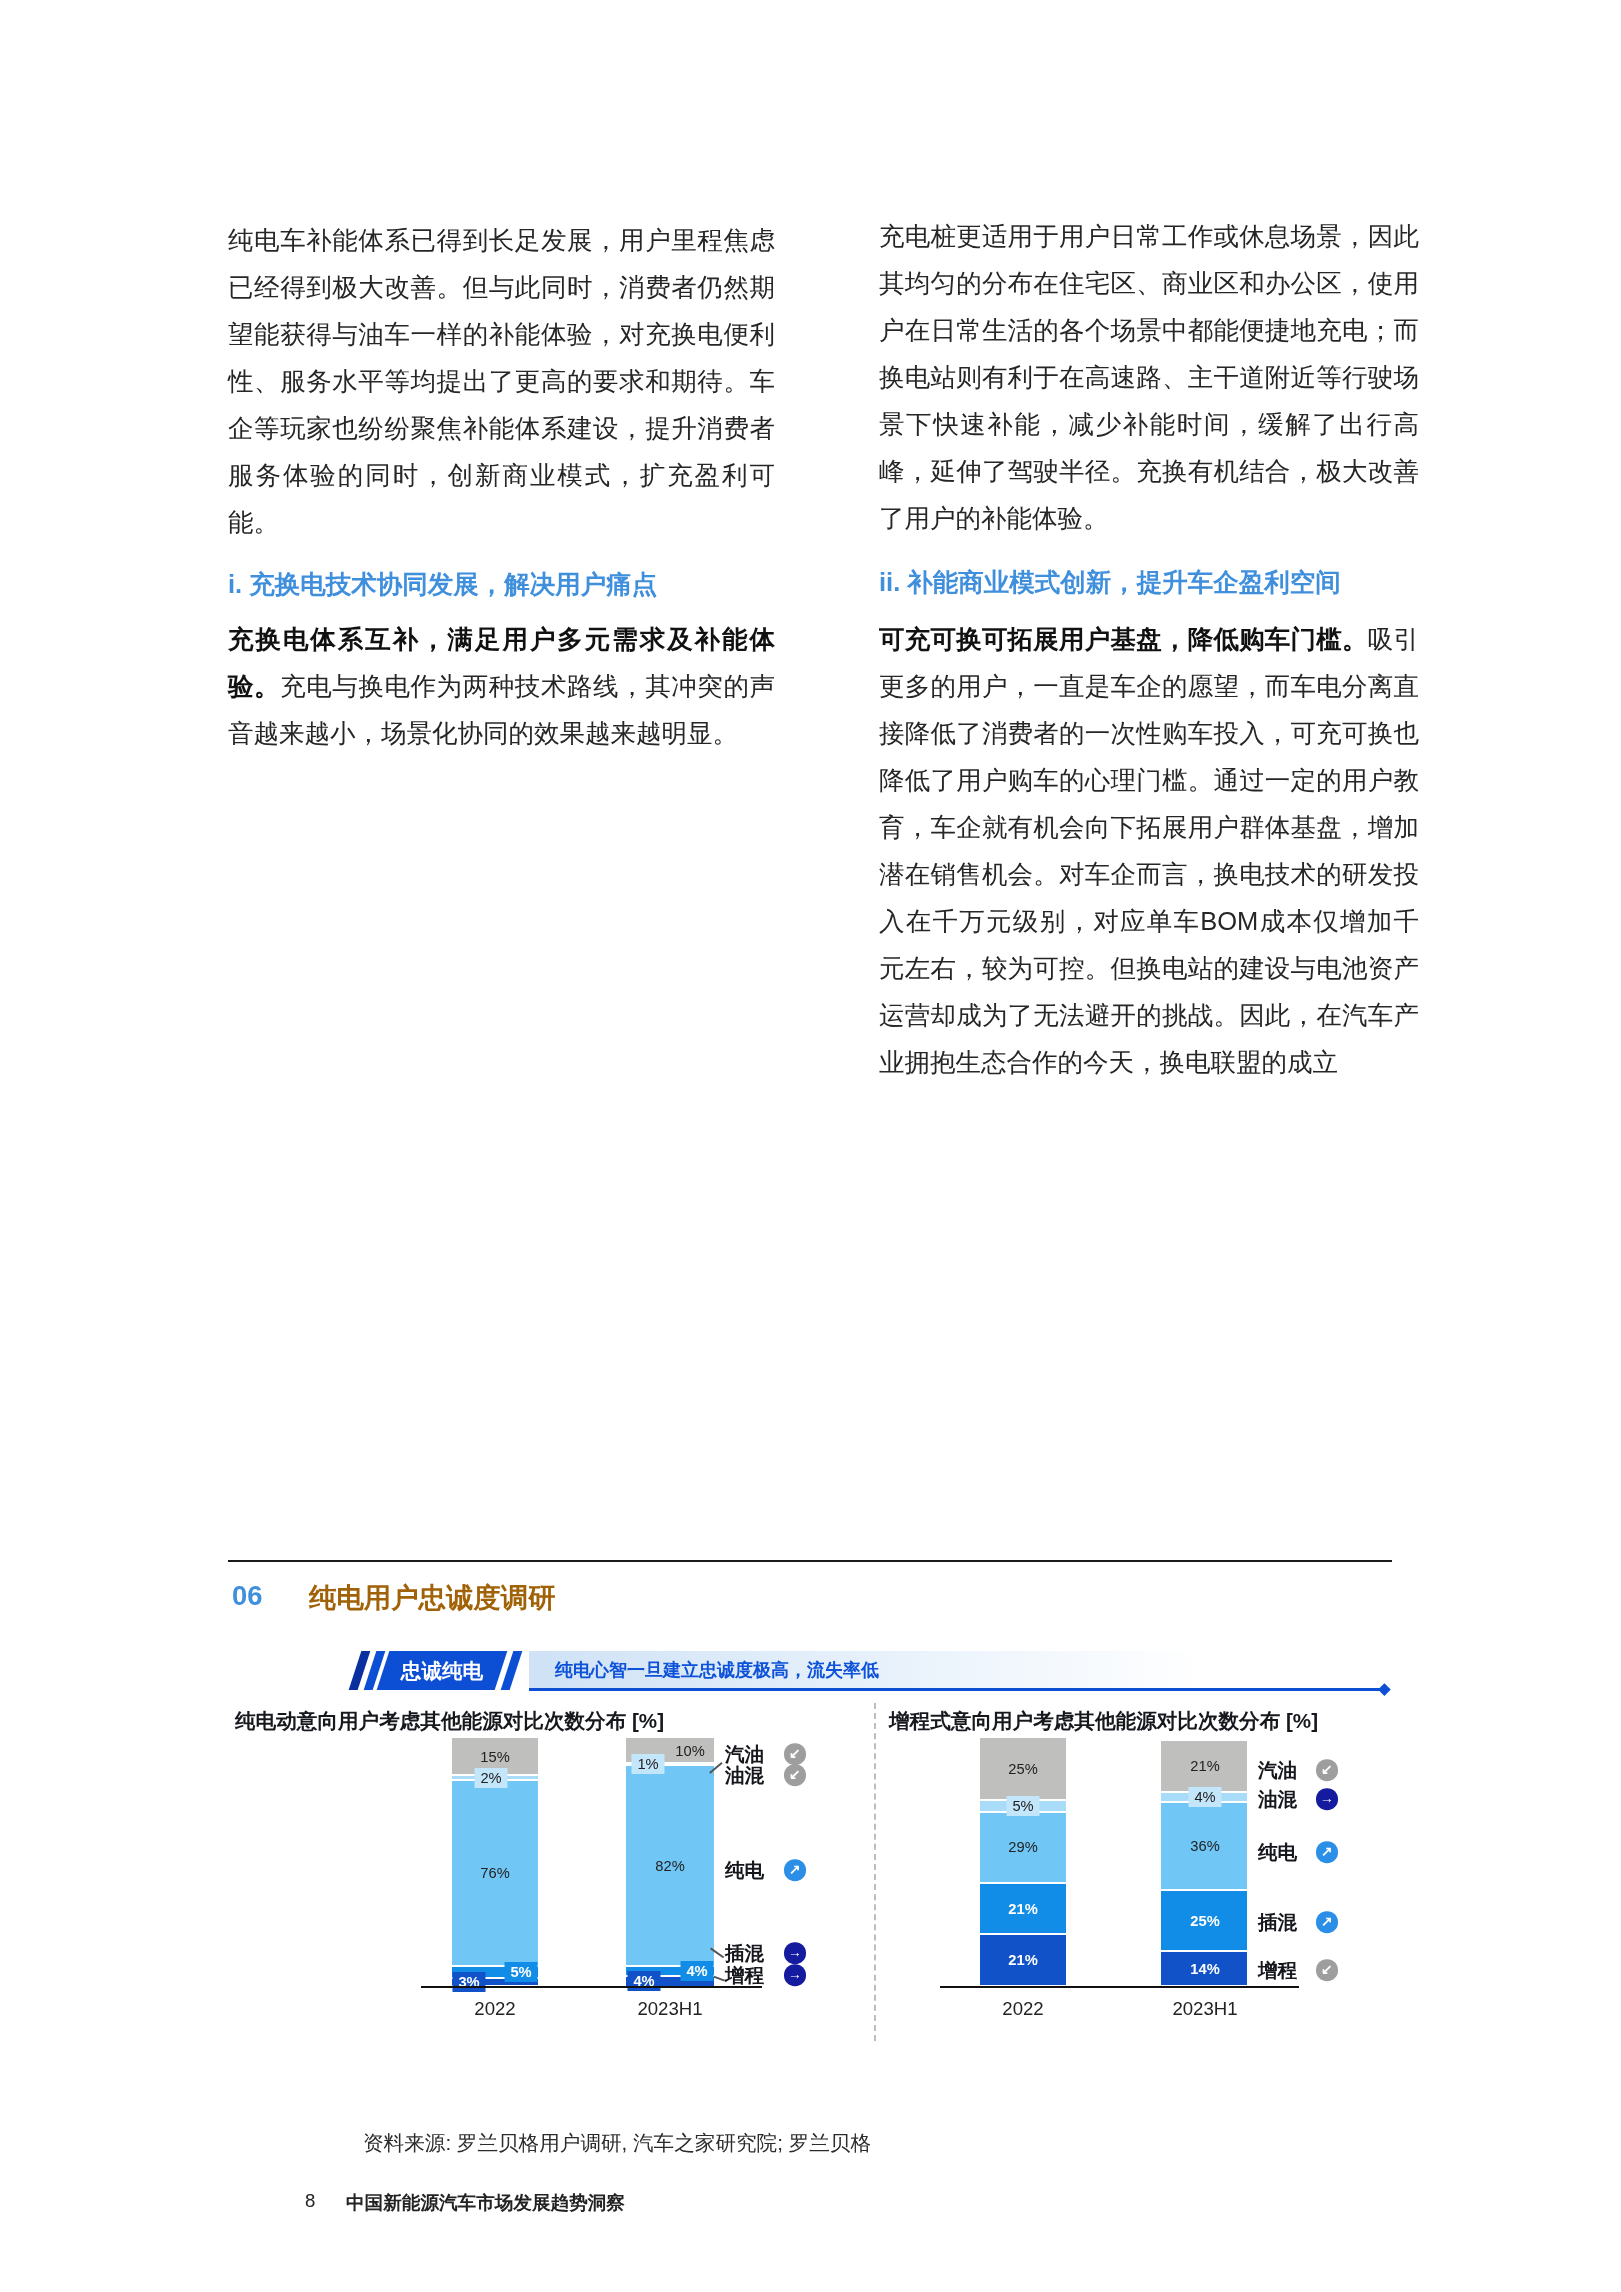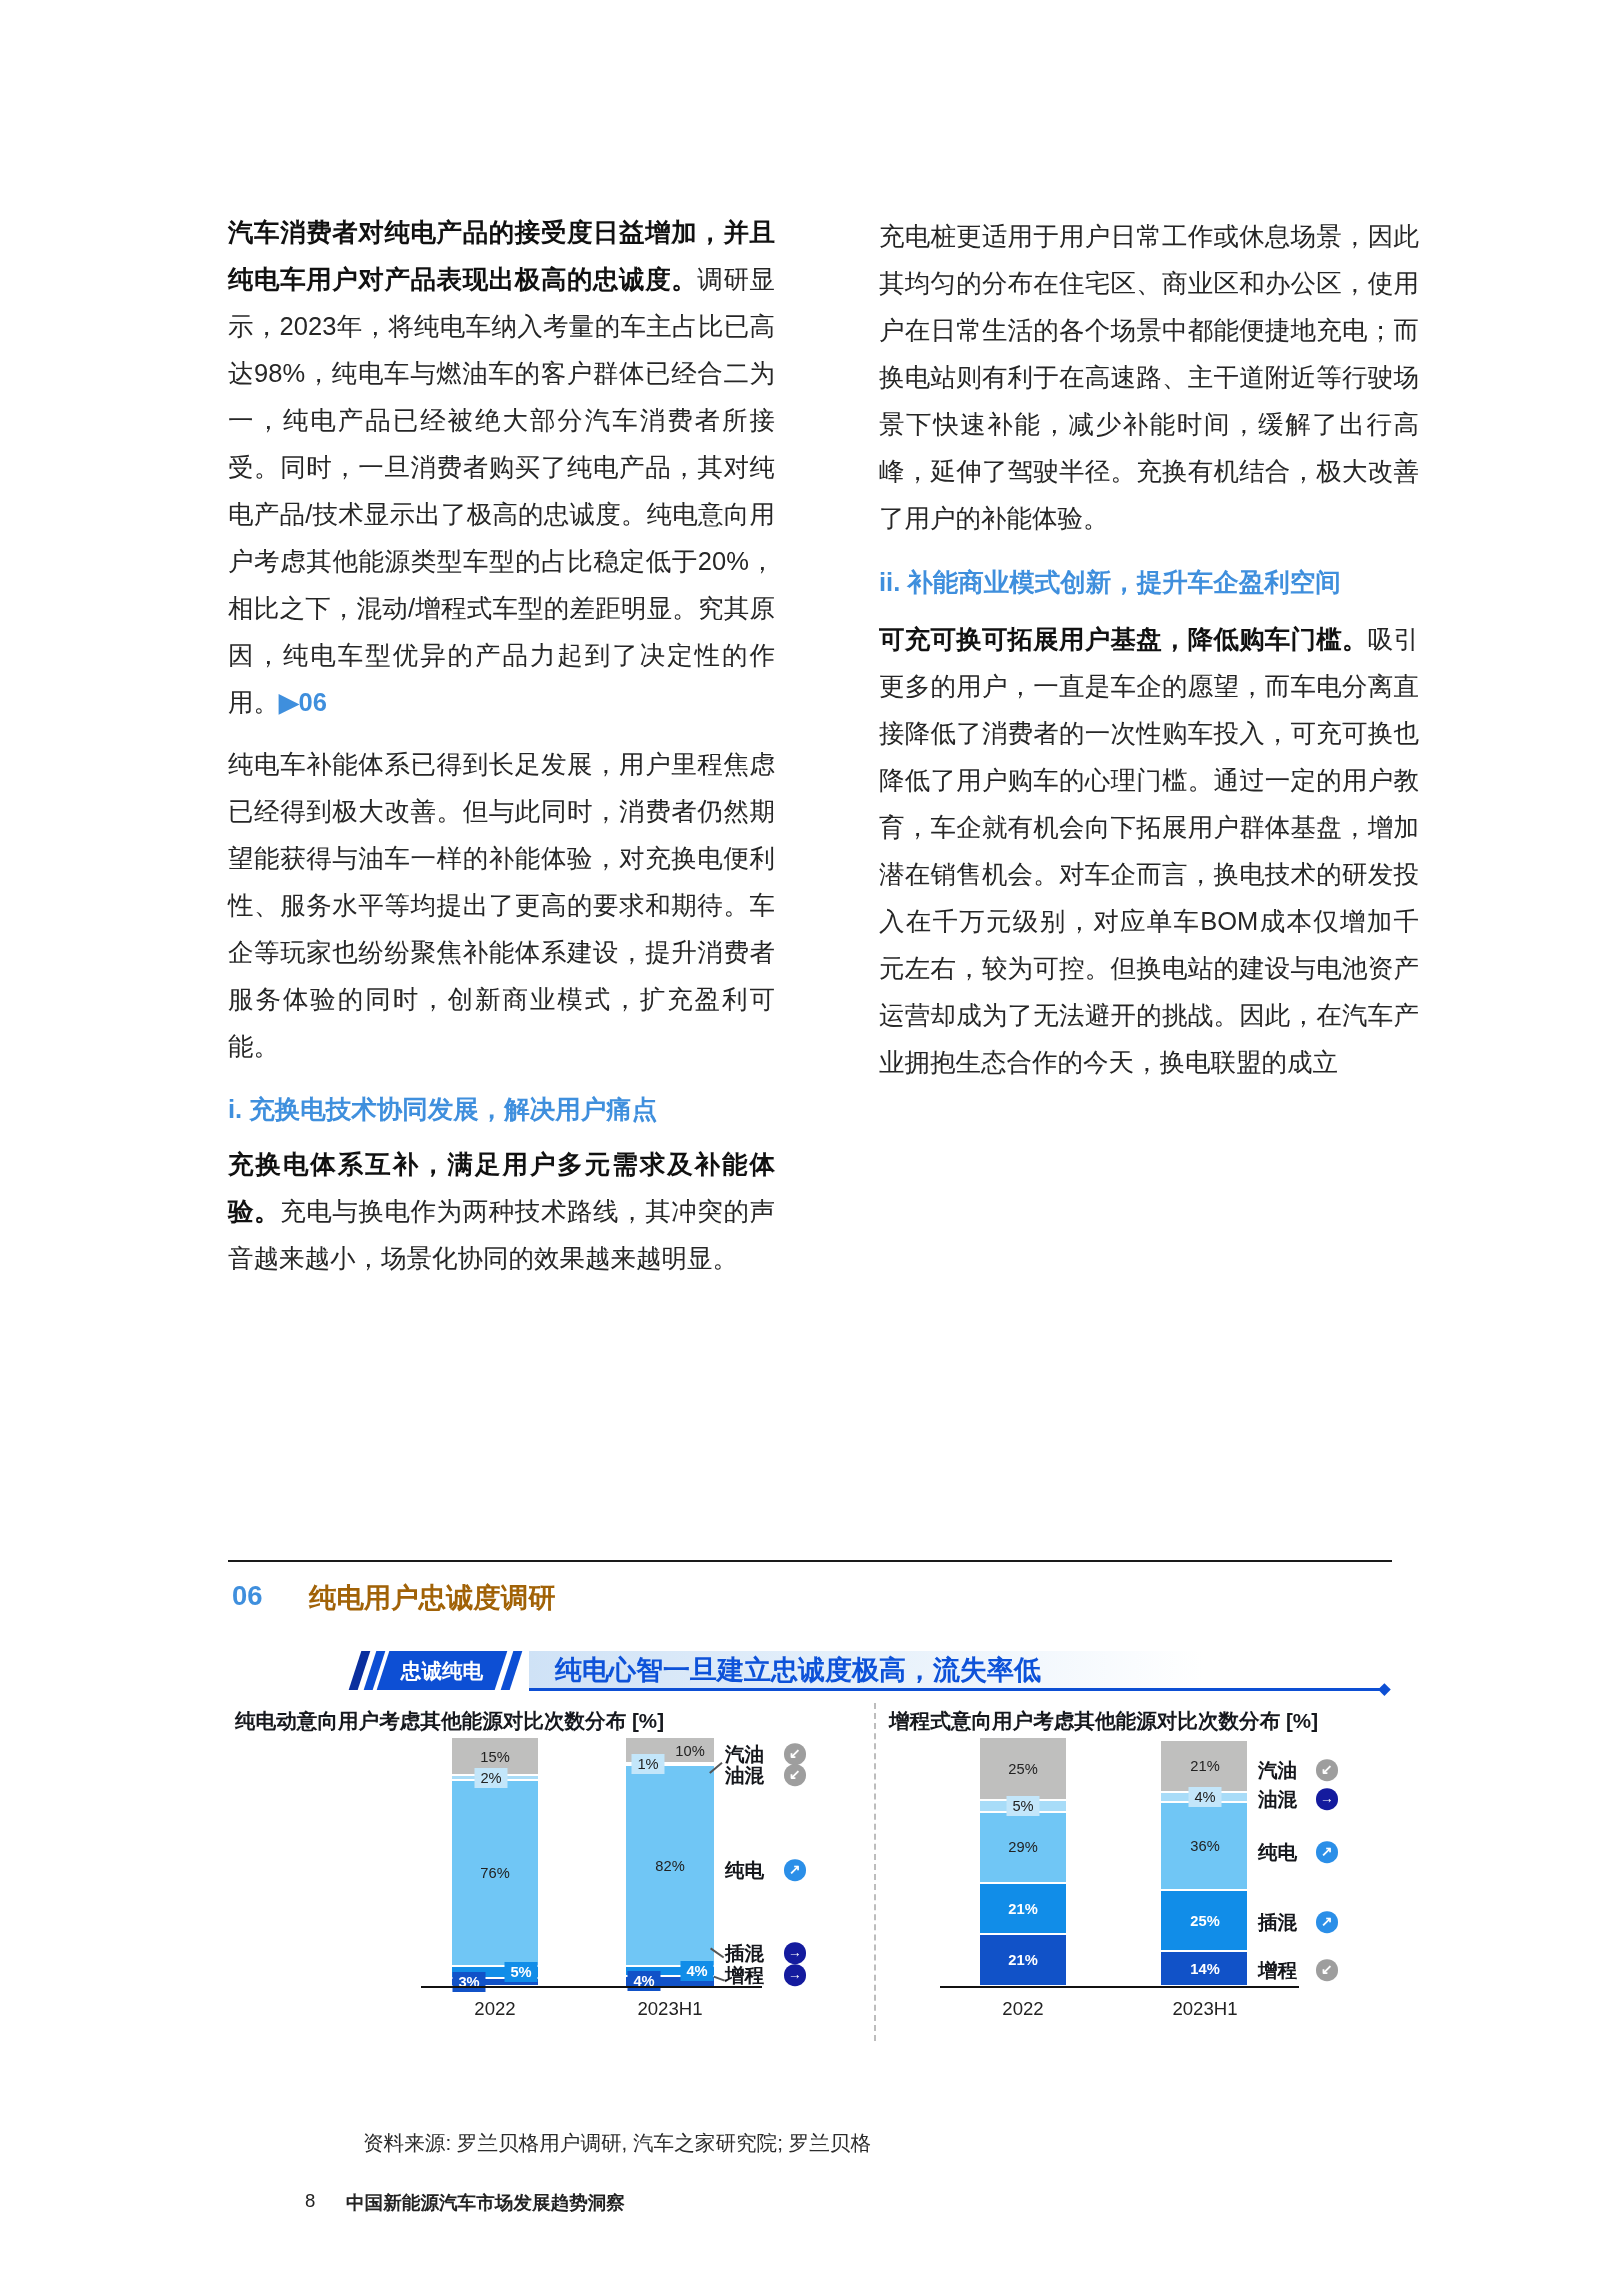--- a/index.html
+++ b/index.html
@@ -46,21 +46,21 @@
   #banner-tag span{
     display:block;transform:skewX(18deg);color:#fff;font-weight:700;font-size:20.6px;
     line-height:39px;text-align:center;
   }
   #banner-strip{
     left:529px;top:1651px;width:864px;height:39px;
     background:linear-gradient(to right,#cfe2f6 0%,#e7f1fb 40%,rgba(255,255,255,0) 78%);
   }
   #banner-text{
     left:555px;top:1651px;height:39px;line-height:39px;
-    font-size:27px;font-weight:700;color:#0d52d9;
+    font-size:18px;font-weight:700;color:#0d52d9;
   }
   #banner-line{left:529px;top:1688px;width:855px;height:2.9px;background:#0d4fd4;}
   #banner-diamond{left:1380px;top:1685px;width:8.8px;height:8.8px;background:#0d4fd4;transform:rotate(45deg);}
   .chart-title{top:1707px;font-size:20.6px;font-weight:700;color:#16181d;}
   #chart-title-left{left:235px;}
   #chart-title-right{left:889px;}
   #divider{
     left:874px;top:1703px;height:338px;width:0;
     border-left:2px dashed #bdbdbd;
   }
@@ -88,21 +88,20 @@
     color:#fff;font-size:13.7px;font-weight:900;text-align:center;line-height:21.6px;
   }
   .connector{position:absolute;width:2px;height:15.7px;background:#555;}
 </style>
 </head>
 <body>
 
 <div id="page">
 
   <div id="col-left" class="col">
-    <p class="body-p mt8"><b>汽车消费者对纯电产品的接受度日益增加，并且纯电车用户对产品表现出极高的忠诚度。</b><span>调研显示，2023年，将纯电车纳入考量的车主占比已高达98%，纯电车与燃油车的客户群体已经合二为一，纯电产品已经被绝大部分汽车消费者所接受。同时，一旦消费者购买了纯电产品，其对纯电产品/技术显示出了极高的忠诚度。纯电意向用户考虑其他能源类型车型的占比稳定低于20%，相比之下，混动/增程式车型的差距明显。究其原因，纯电车型优异的产品力起到了决定性的作用。</span><span class="ref-link">▶06</span></p>
     <p class="body-p mt16">纯电车补能体系已得到长足发展，用户里程焦虑已经得到极大改善。但与此同时，消费者仍然期望能获得与油车一样的补能体验，对充换电便利性、服务水平等均提出了更高的要求和期待。车企等玩家也纷纷聚焦补能体系建设，提升消费者服务体验的同时，创新商业模式，扩充盈利可能。</p>
     <h4 class="h-sub">i. 充换电技术协同发展，解决用户痛点</h4>
     <p class="body-p mt8"><b>充换电体系互补，满足用户多元需求及补能体验。</b><span>充电与换电作为两种技术路线，其冲突的声音越来越小，场景化协同的效果越来越明显。</span></p>
   </div>
 
   <div id="col-right" class="col">
     <p class="body-p">充电桩更适用于用户日常工作或休息场景，因此其均匀的分布在住宅区、商业区和办公区，使用户在日常生活的各个场景中都能便捷地充电；而换电站则有利于在高速路、主干道附近等行驶场景下快速补能，减少补能时间，缓解了出行高峰，延伸了驾驶半径。充换有机结合，极大改善了用户的补能体验。</p>
     <h4 class="h-sub mt18">ii. 补能商业模式创新，提升车企盈利空间</h4>
     <p class="body-p mt10"><b>可充可换可拓展用户基盘，降低购车门槛。</b><span>吸引更多的用户，一直是车企的愿望，而车电分离直接降低了消费者的一次性购车投入，可充可换也降低了用户购车的心理门槛。通过一定的用户教育，车企就有机会向下拓展用户群体基盘，增加潜在销售机会。对车企而言，换电技术的研发投入在千万元级别，对应单车BOM成本仅增加千元左右，较为可控。但换电站的建设与电池资产运营却成为了无法避开的挑战。因此，在汽车产业拥抱生态合作的今天，换电联盟的成立</span></p>
   </div>

